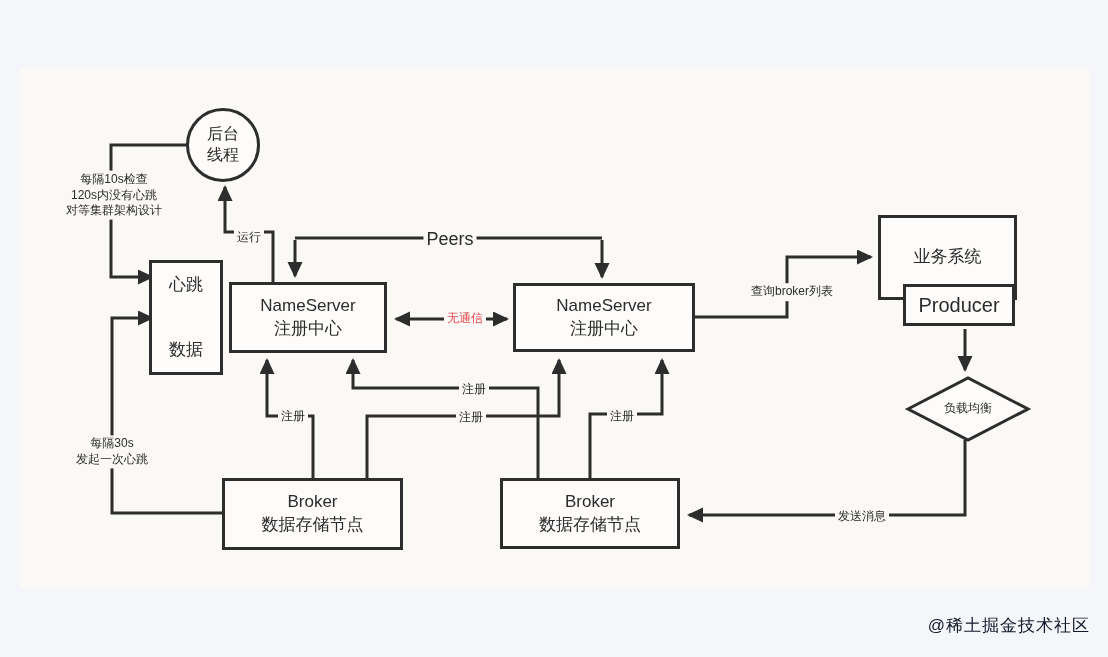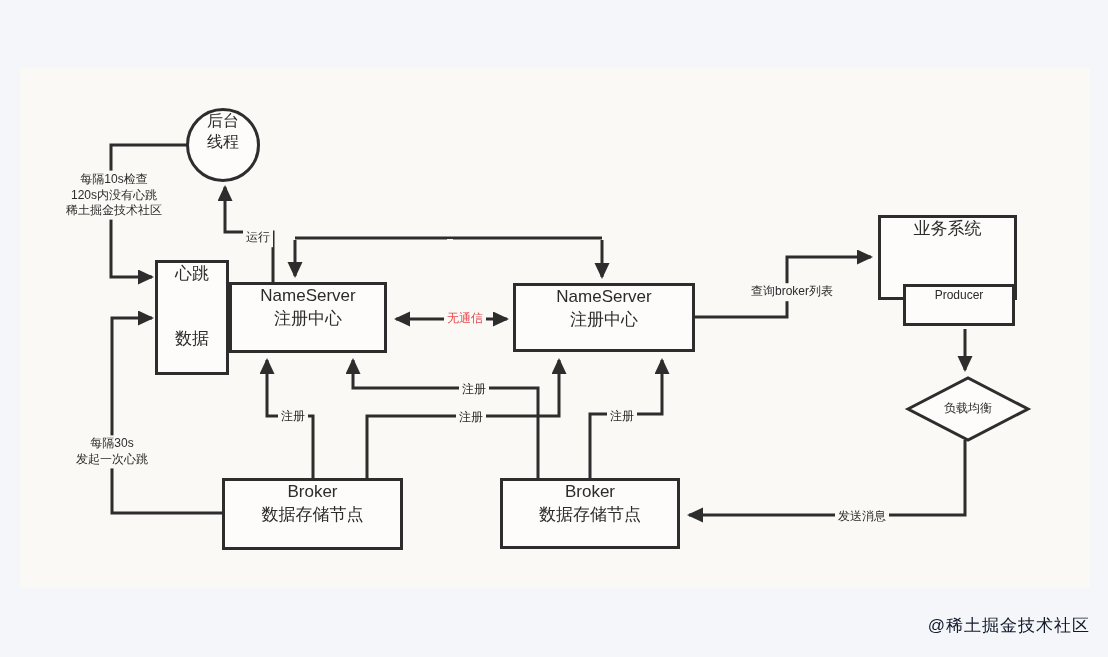--- a/index.html
+++ b/index.html
@@ -10,21 +10,21 @@
     color:#2b2b2b;
   }
   .panel{
     position:absolute;left:20px;top:68px;width:1070px;height:520px;
     background:#faf9f6;
   }
   svg.wires{position:absolute;left:0;top:0;z-index:1;}
   .node{
     position:absolute;z-index:2;box-sizing:border-box;
     background:#fdfcfa;border:3px solid #2d2d2d;
-    display:flex;flex-direction:column;align-items:center;justify-content:flex-start;
+    display:flex;flex-direction:column;align-items:center;justify-content:center;
     text-align:center;font-size:17px;line-height:1.35;
   }
   .node .tline{white-space:nowrap;}
   .circle{border-radius:50%;font-size:16px;line-height:1.3;}
   .elabel{
     position:absolute;z-index:3;transform:translate(-50%,-50%);
     background:#faf9f6;text-align:center;font-size:12px;line-height:1.3;
     white-space:nowrap;padding:1px 3px;
   }
   .elabel.big{font-size:18px;line-height:1.28;}
@@ -64,21 +64,21 @@
     <path d="M590 478 V414 H662 V360" marker-end="url(#arr)"></path>
   </g>
   <polygon points="908,409 968,378 1028,409 968,440" fill="#fdfcfa" stroke="#2d2d2d" stroke-width="3"></polygon>
 </svg>
 
 <div class="node circle" style="left:186px;top:108px;width:74px;height:74px;">
   <span class="tline">后台</span>
   <span class="tline">线程</span>
 </div>
 
-<div class="node" style="left:155px;top:260px;width:74px;height:115px;gap:42px;">
+<div class="node" style="left:149px;top:260px;width:74px;height:115px;gap:42px;">
   <span class="tline">心跳</span>
   <span class="tline">数据</span>
 </div>
 
 <div class="node" style="left:229px;top:282px;width:158px;height:71px;">
   <span class="tline">NameServer</span>
   <span class="tline">注册中心</span>
 </div>
 
 <div class="node" style="left:513px;top:283px;width:182px;height:69px;">
@@ -93,33 +93,34 @@
 
 <div class="node" style="left:500px;top:478px;width:180px;height:71px;">
   <span class="tline">Broker</span>
   <span class="tline">数据存储节点</span>
 </div>
 
 <div class="node" style="left:878px;top:215px;width:139px;height:85px;">
   <span class="tline">业务系统</span>
 </div>
 
-<div class="node" style="left:903px;top:284px;width:112px;height:42px;font-size:12px;">
+<div class="node" style="left:903px;top:284px;width:112px;height:42px;font-size:20px;">
   <span class="tline">Producer</span>
 </div>
 
 <div class="elabel" style="left:114px;top:195px;">
   <div>每隔10s检查</div>
   <div>120s内没有心跳</div>
-  <div>稀土掘金技术社区</div>
+  <div>对等集群架构设计</div>
 </div>
 
-<div class="elabel" style="left:258px;top:238px;">运行</div>
+<div class="elabel" style="left:249px;top:238px;">运行</div>
 
 <div class="elabel big" style="left:450px;top:240px;">
+  <div>Peers</div>
 </div>
 
 <div class="elabel red" style="left:452px;top:319px;">无通信</div>
 
 <div class="elabel" style="left:792px;top:292px;">查询broker列表</div>
 
 <div class="elabel" style="left:112px;top:452px;">
   <div>每隔30s</div>
   <div>发起一次心跳</div>
 </div>

